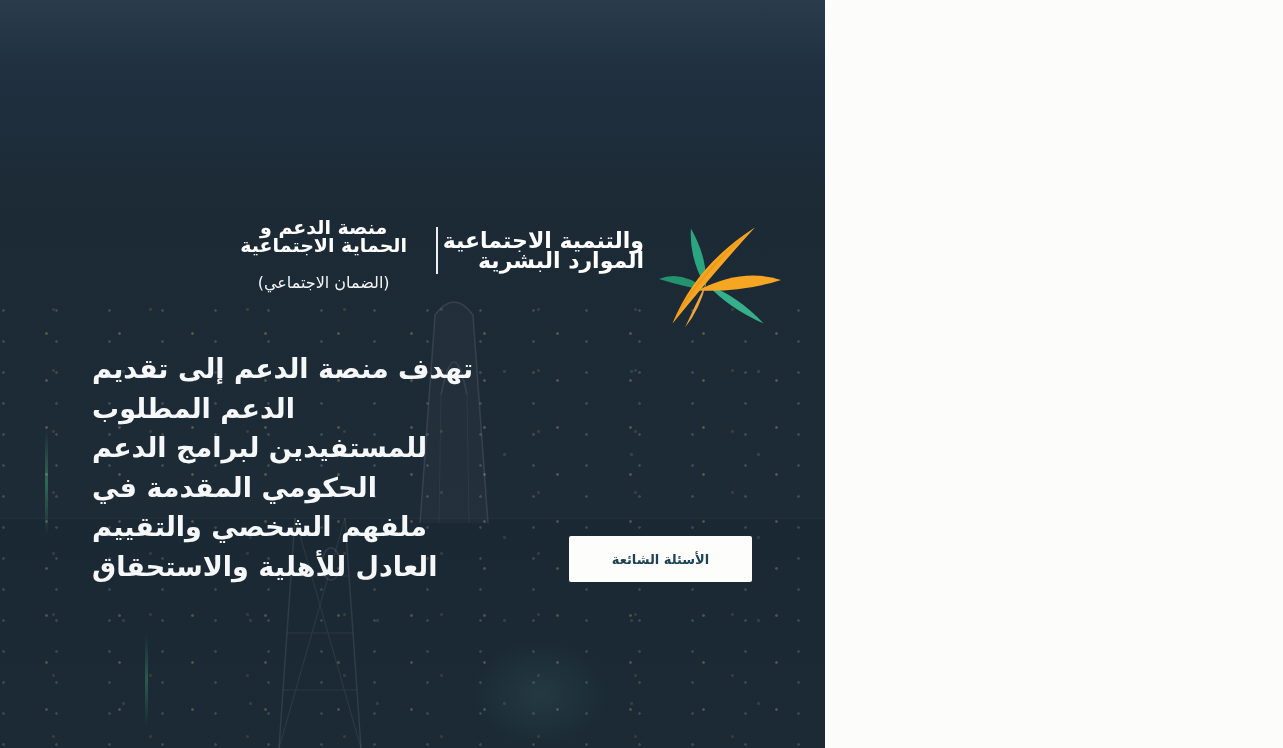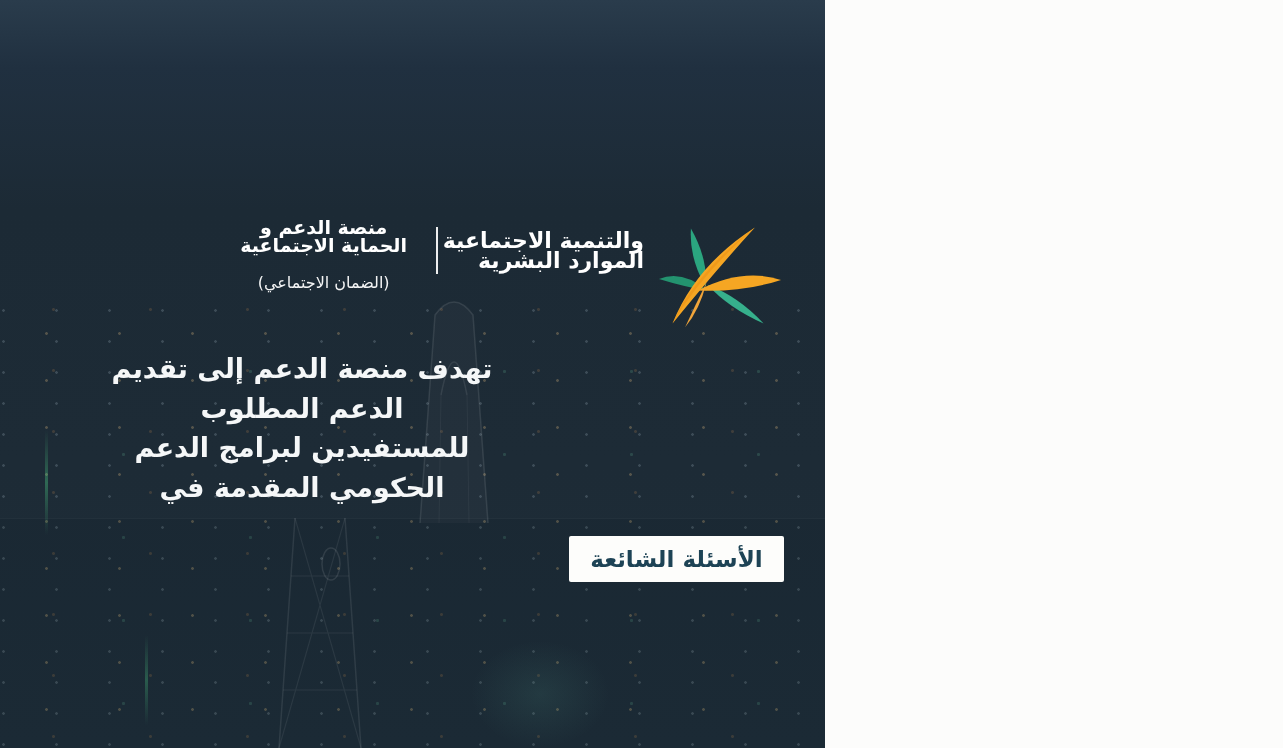--- a/index.html
+++ b/index.html
@@ -85,27 +85,27 @@
   .palm-logo { position:absolute; top:222px; left:657px; }
   .ministry-text { position:absolute; top:231px; right:181px; text-align:right; color:#ffffff;
                    font-size:22px; font-weight:bold; line-height:20px; }
   .brand-sep { position:absolute; top:227px; right:387px; width:2px; height:47px;
                background:rgba(255,255,255,.92); }
   .platform-text { position:absolute; top:219px; right:418px; text-align:center; color:#ffffff; }
   .platform-text .pl-b { display:block; font-size:19px; font-weight:bold; line-height:17.5px; }
   .platform-text .pl-s { display:block; font-size:16px; font-weight:normal; line-height:21px;
                          margin-top:18px; opacity:.95; }
 
-  .hero-desc { position:absolute; top:349px; right:313px; width:420px; text-align:center;
+  .hero-desc { position:absolute; top:349px; right:313px; width:420px; text-align:left;
                color:#f5f7f8; font-size:27px; font-weight:bold; line-height:39.5px; }
   .hero-desc span { display:block; }
 
-  .faq-btn { position:absolute; top:536px; left:569px; width:215px; height:46px;
+  .faq-btn { position:absolute; top:536px; left:569px; width:183px; height:46px;
              background:#fdfdfb; border:none; border-radius:2px; color:#1d4355;
-             font-size:23px; font-weight:bold; font-family:"DejaVu Sans",sans-serif; cursor:pointer; }
+             font-size:13px; font-weight:bold; font-family:"DejaVu Sans",sans-serif; cursor:pointer; }
 </style>
 </head>
 <body>
 
 <div class="stage">
 
   <div class="login-panel">
     <div class="top-hairline"></div>
 
     <div class="login-title">تسجيل الدخول</div>
@@ -209,18 +209,19 @@
       <div class="platform-text">
         <span class="pl-b">منصة الدعم و</span>
         <span class="pl-b">الحماية الاجتماعية</span>
         <span class="pl-s">(الضمان الاجتماعي)</span>
       </div>
     </div>
 
     <div class="hero-desc">
       <span>تهدف منصة الدعم إلى تقديم الدعم المطلوب</span>
       <span>للمستفيدين لبرامج الدعم الحكومي المقدمة في</span>
+      <span>ملفهم الشخصي والتقييم العادل للأهلية والاستحقاق</span>
     </div>
 
     <button class="faq-btn">الأسئلة الشائعة</button>
   </div>
 
 </div>
 
 </body></html>

